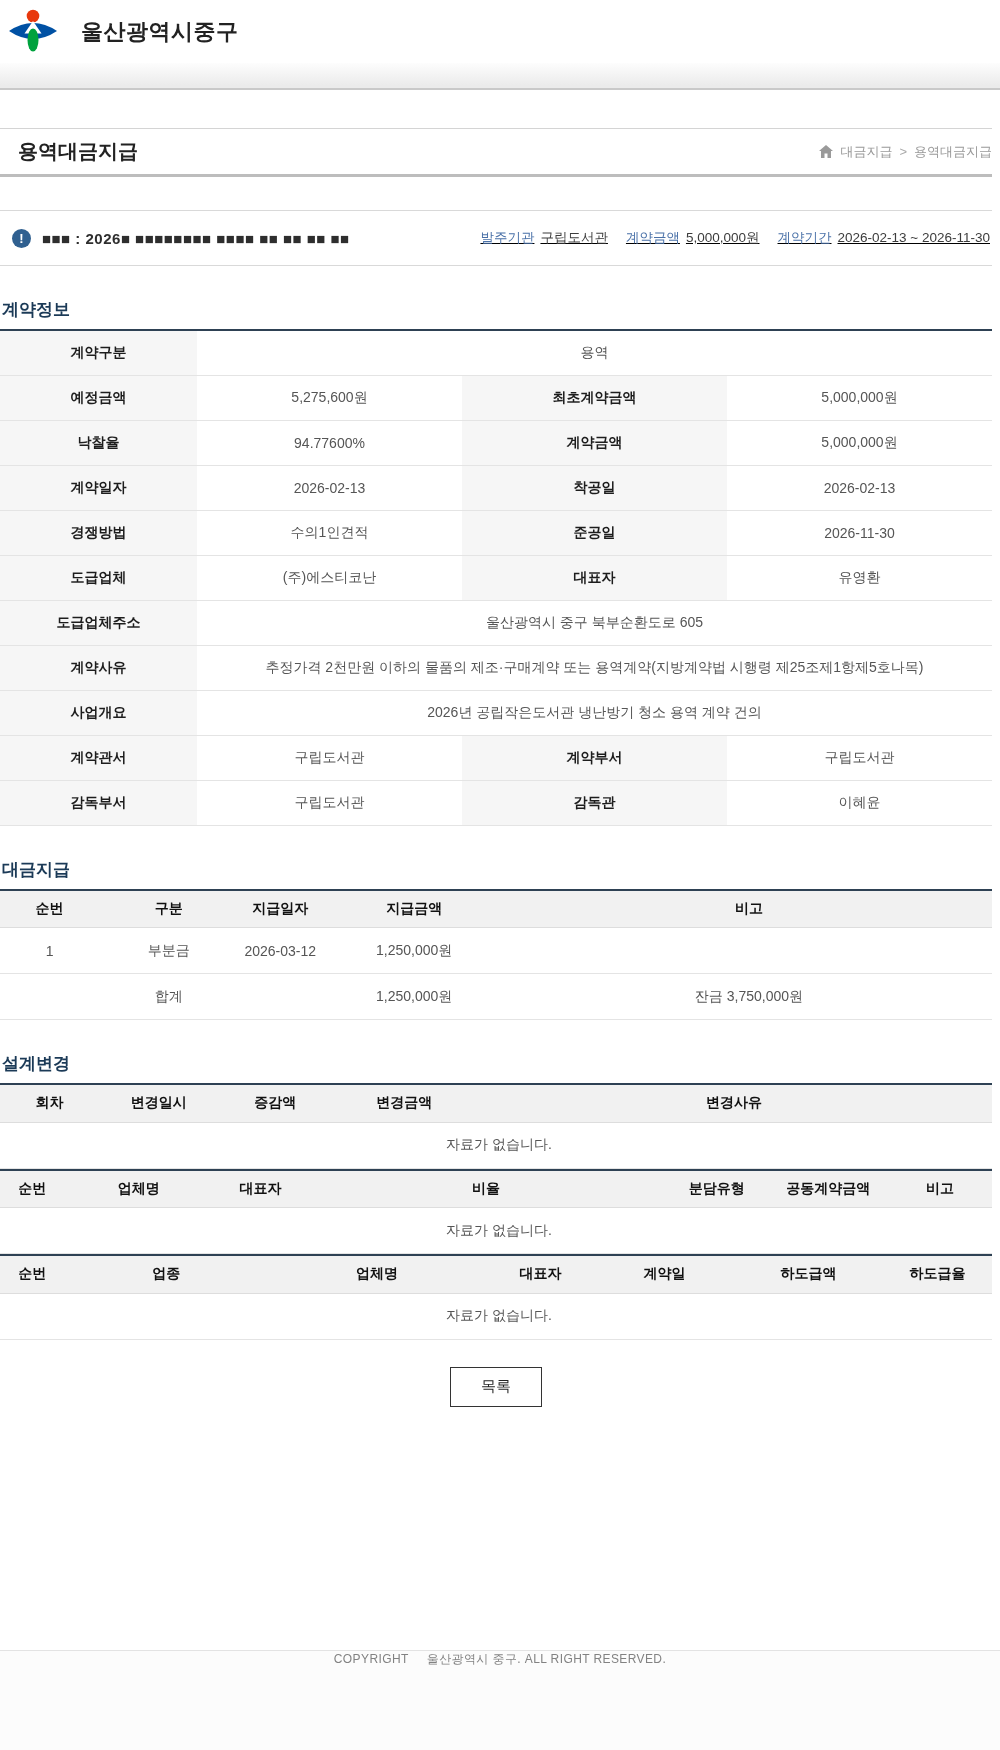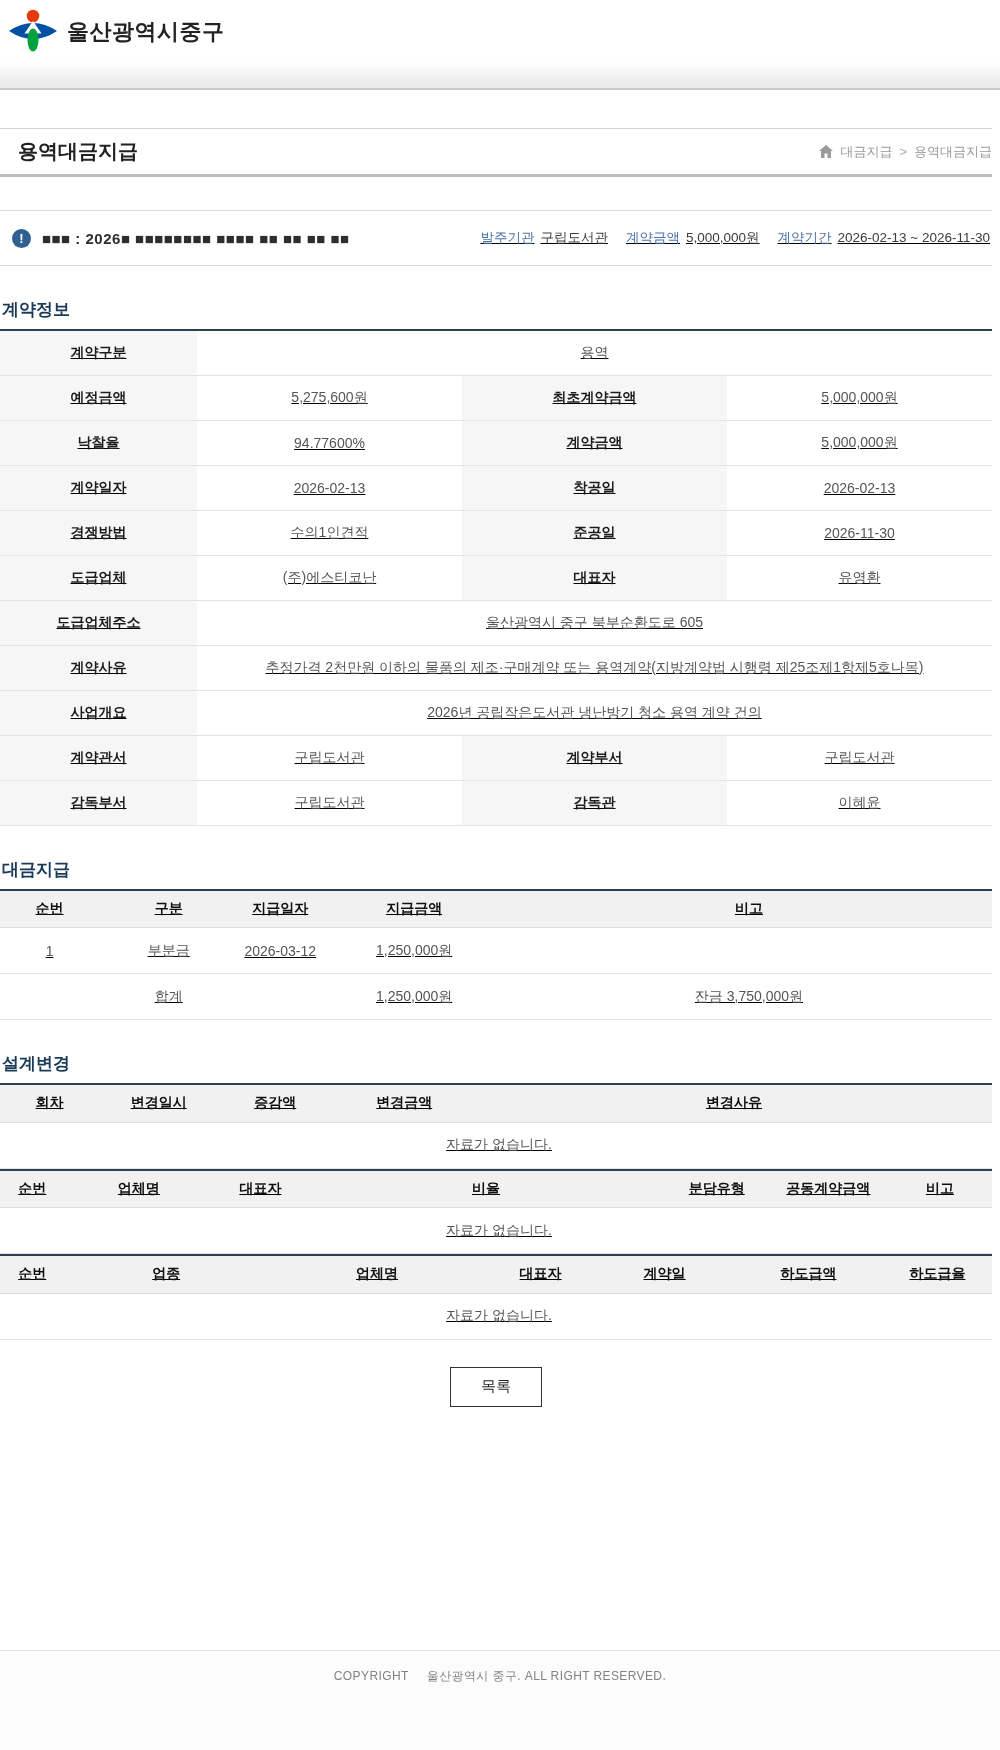--- a/index.html
+++ b/index.html
@@ -1,21 +1,21 @@
 <!DOCTYPE html>
 <html><head>
 <meta charset="utf-8">
 <style>
   * { margin:0; padding:0; box-sizing:border-box; }
   html,body { width:1000px; background:#fff; font-family:"Liberation Sans","DejaVu Sans",sans-serif; }
   body { height:1750px; overflow:hidden; position:relative; }
 
   
   .site-header { height:63px; display:flex; align-items:center; padding-left:8px; background:#fff; }
-  .logo { display:flex; align-items:center; gap:9px; text-decoration:none; cursor:pointer; }
+  .logo { display:flex; align-items:center; gap:23px; text-decoration:none; cursor:pointer; }
   .logo-text { font-size:22px; font-weight:bold; color:#222; letter-spacing:0.5px; }
   .gnb-strip { height:27px; background:linear-gradient(180deg,#fdfdfd 0%,#ebebeb 90%); border-bottom:2px solid #c9c9c9; }
 
   .content { width:992px; }
 
   
   .title-row { margin-top:38px; border-top:1px solid #d4d4d4; border-bottom:3px solid #bdbdbd; height:49px;
                display:flex; align-items:center; justify-content:space-between; padding-left:18px; }
   .title-row h1 { font-size:20px; font-weight:bold; color:#222; }
   .breadcrumb { display:flex; align-items:center; gap:7px; font-size:13px; color:#999; }
@@ -28,40 +28,40 @@
   .notice-left { display:flex; align-items:center; gap:11px; }
   .notice-icon { width:19px; height:19px; border-radius:50%; background:#306090; color:#fff; font-weight:bold;
                  font-size:13px; display:flex; align-items:center; justify-content:center; flex:0 0 auto; }
   .notice-title { font-size:15px; color:#2e2e2e; font-weight:bold; letter-spacing:0.5px; }
   .notice-meta { display:flex; gap:18px; font-size:13.5px; white-space:nowrap;text-decoration:underline; }
   .meta-label { color:#4a71a8; margin-right:6px; }
   .meta-value { color:#3c3c3c; }
 
   
   .section-title { margin:32px 0 8px 2px; font-size:17px; color:#1b3a57; font-weight:bold; }
-  table { width:992px; border-collapse:collapse; table-layout:fixed;text-decoration:underline; }
+  table { width:992px; border-collapse:collapse; table-layout:fixed; }
 
   .info-table { border-top:2px solid #2e4154; }
   .info-table th, .info-table td { height:45px; border-bottom:1px solid #e4e4e4; font-size:14px;
                                    text-align:center; vertical-align:middle; padding:0 6px; }
   .info-table th { background:#f6f6f6; color:#1d1d1d; font-weight:bold; width:197px; }
   .info-table td { color:#555; }
 
   .list-table { border-top:2px solid #2e4154; }
   .list-table thead th { height:38px; background:#f1f1f1; border-bottom:1px solid #dddddd; font-size:14px;
                          color:#111; font-weight:bold; text-align:center; }
   .list-table tbody td { height:46px; border-bottom:1px solid #e4e4e4; font-size:14px; color:#555; text-align:center; }
   .empty-cell { color:#666;padding-left:6px; }
 
   .list-btn { display:block; margin:27px auto 0; width:92px; height:40px; background:#fff; border:1px solid #333;
               font-size:15px; color:#222; font-family:inherit; cursor:pointer; }
 
   
   .footer { position:absolute; top:1650px; left:0; width:1000px; height:100px; background:#fcfcfc;
-            border-top:1px solid #e3e3e3; text-align:center; padding-top:17px; font-size:12px; color:#828282;
+            border-top:1px solid #e3e3e3; text-align:center; font-size:12px; color:#828282;
             letter-spacing:0.4px; }
   .footer .gap { display:inline-block; width:18px; }
 </style>
 </head>
 <body>
 
 <div class="site-header">
   <a class="logo">
     <svg width="50" height="47" viewBox="0 0 50 47">
       <circle cx="25" cy="8" r="6.3" fill="#e8380d"></circle>

